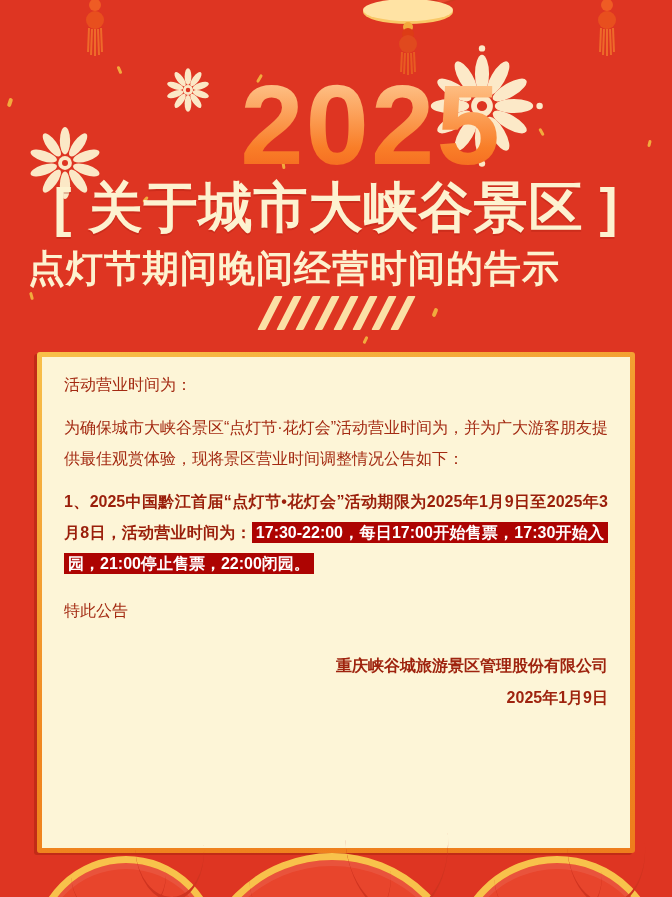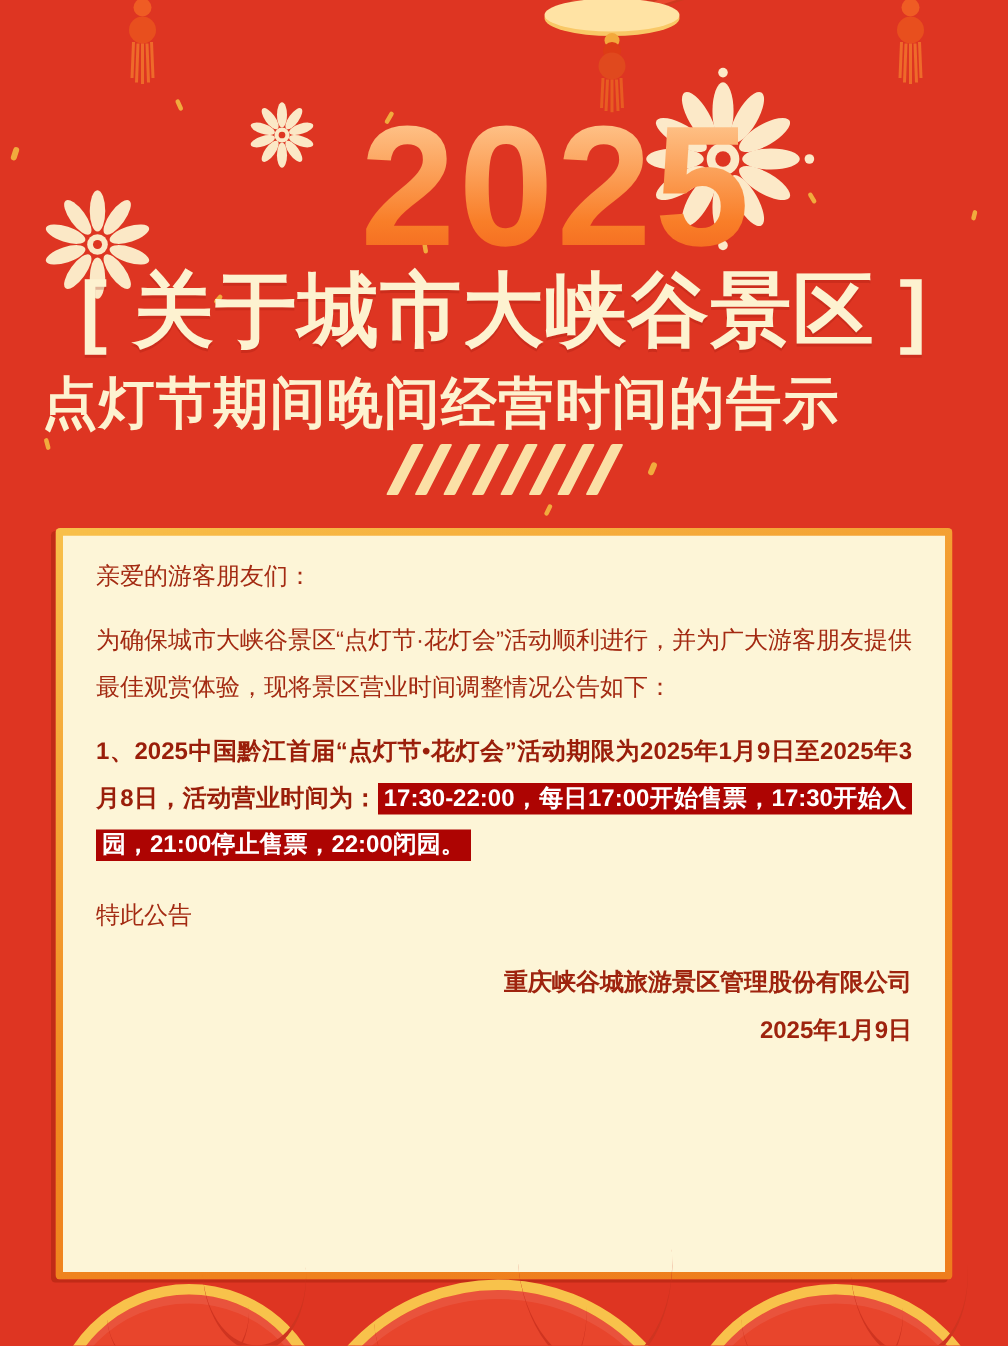--- a/index.html
+++ b/index.html
@@ -53,21 +53,21 @@
     padding:12px 22px 10px 22px;overflow:hidden;
     color:#a32a12;font-size:16px;line-height:31px;
   }
   .card-inner p{margin:0 0 12px 0;text-align:justify;}
   .p-bold{font-weight:bold;color:#9a1e0a;}
   .hl{
     background:#ad0402;color:#ffffff;font-weight:bold;
     padding:2px 4px;-webkit-box-decoration-break:clone;box-decoration-break:clone;
   }
   .closing{margin-top:16px !important;}
-  .sig-block{margin-top:14px;text-align:right;font-weight:600;color:#9e230e;}
+  .sig-block{margin-top:24px;text-align:right;font-weight:600;color:#9e230e;}
   .sig-block div{line-height:32px;}
   
   .scallop{
     position:absolute;border-radius:50%;
     background:#e8452c;border:7px solid #f8c24b;
     box-shadow:inset 0 6px 0 rgba(255,255,255,.08);
   }
   .scallop .arc{
     position:absolute;border:0;border-bottom:4px solid #cf3420;border-radius:50%;
     transform:rotate(-4deg);
@@ -219,22 +219,22 @@
     <div class="slash"></div>
     <div class="slash"></div>
   <div class="slash"></div>
     <div class="slash"></div>
     <div class="slash"></div>
     <div class="slash"></div>
 </div>
 
 <div class="card">
   <div class="card-inner">
-    <p>亲爱的游客朋友们：</p>
-    <p>为确保城市大峡谷景区“点灯节·花灯会”活动顺利进行，并为广大游客朋友提供最佳观赏体验，现将景区营业时间调整情况公告如下：</p>
+    <p>活动营业时间为：</p>
+    <p>为确保城市大峡谷景区“点灯节·花灯会”活动营业时间为，并为广大游客朋友提供最佳观赏体验，现将景区营业时间调整情况公告如下：</p>
     <p class="p-bold"><span>1、2025中国黔江首届“点灯节•花灯会”活动期限为2025年1月9日至2025年3月8日，活动营业时间为：</span><span class="hl">17:30-22:00，每日17:00开始售票，17:30开始入园，21:00停止售票，22:00闭园。</span></p>
     <p class="closing">特此公告</p>
     <div class="sig-block">
       <div>重庆峡谷城旅游景区管理股份有限公司</div>
       <div>2025年1月9日</div>
     </div>
   </div>
 </div>
 
 <div class="scallop sc1">

